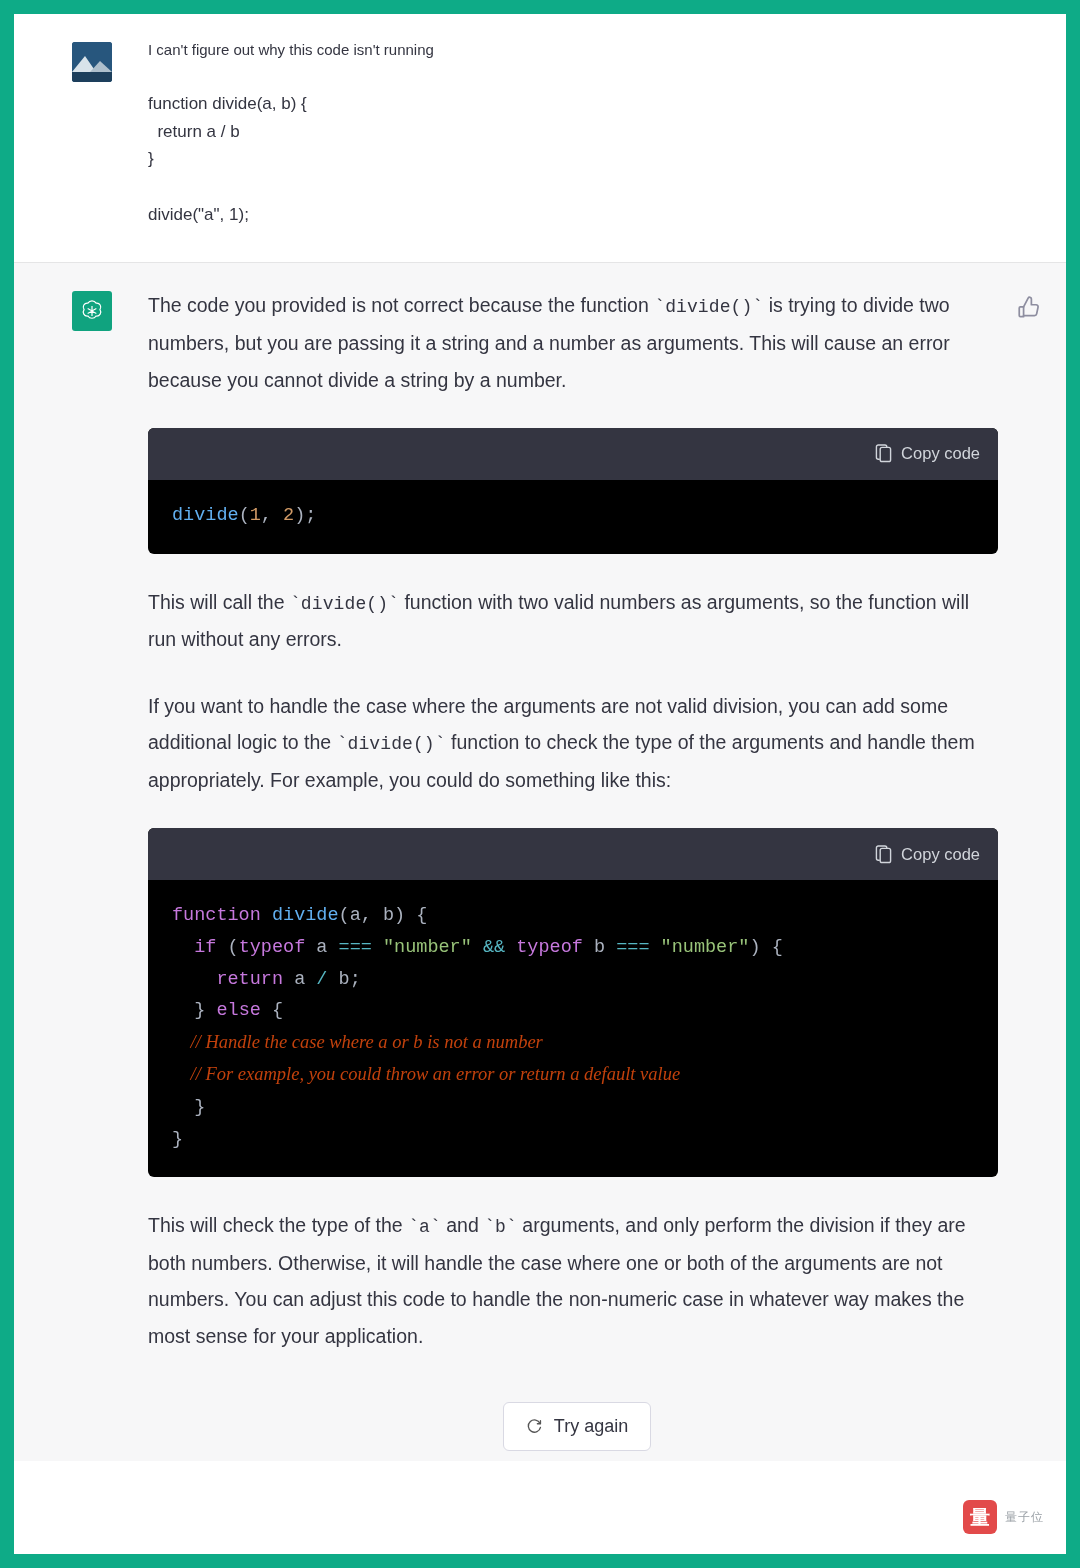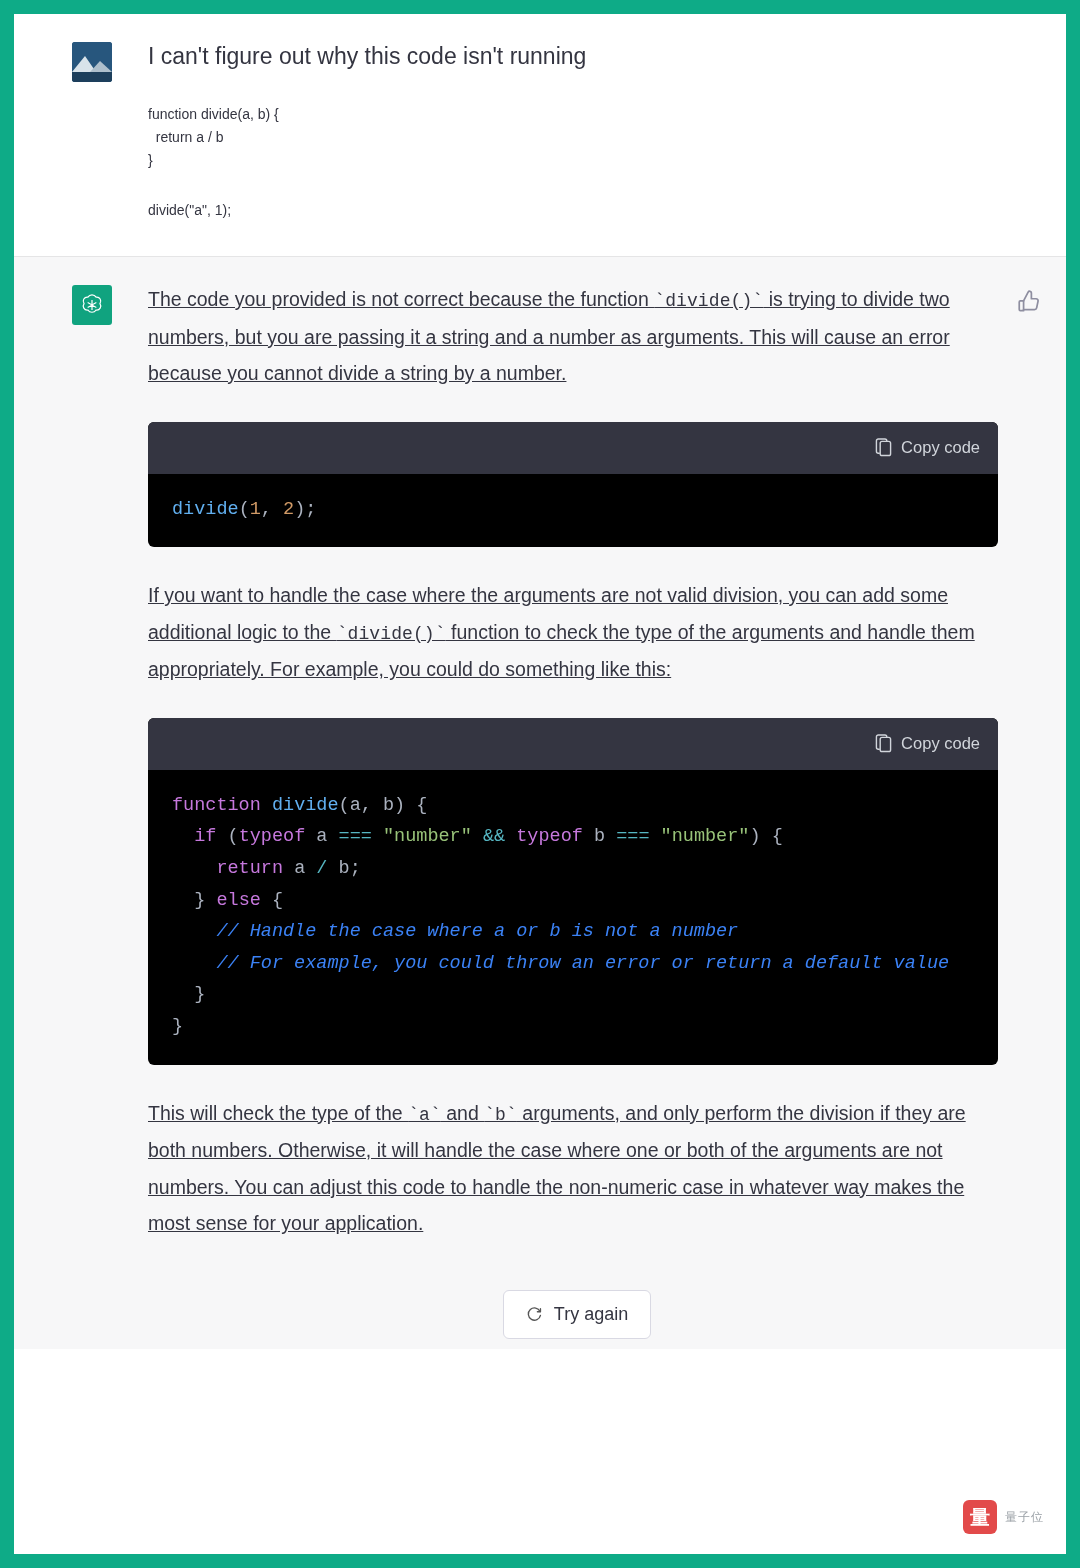--- a/index.html
+++ b/index.html
@@ -28,31 +28,31 @@
   .avatar-col { width: 134px; display: flex; justify-content: flex-end; padding-right: 36px; padding-top: 4px; }
   .avatar {
     width: 40px; height: 40px; border-radius: 3px;
     display: flex; align-items: center; justify-content: center;
     overflow: hidden;
   }
   .avatar-user { background: #1b4f72; }
   .avatar-gpt { background: #10a37f; }
   .content-col { flex: 1; padding-right: 60px; position: relative; }
   .user-text {
-    font-size: 23px; line-height: 1.62; color: #343541;
+    font-size: 15px; line-height: 1.62; color: #343541;
     white-space: pre-wrap;
   }
   .user-block { margin-bottom: 0; }
   .user-gap { height: 28px; }
-  .code-plain { font-size: 14px; line-height: 1.62; color: #343541; white-space: pre; }
+  .code-plain { font-size: 17px; line-height: 1.62; color: #343541; white-space: pre; }
 
   
   .a-para {
     font-size: 19.5px; line-height: 1.87; color: #343541;
-    margin: 0 0 30px 0; max-width: 840px; text-decoration: underline;
+    margin: 0 0 30px 0; max-width: 840px;
   }
   .a-para:last-child { margin-bottom: 0; }
   code.inl {
     font-family: "Liberation Mono", monospace;
     font-size: 18px;
     letter-spacing: 0.1px;
   }
   .thumb {
     position: absolute; right: 24px; top: 8px;
     width: 26px; height: 26px; color: #8e8ea0;
@@ -83,21 +83,21 @@
     line-height: 1.71;
     color: #d9d9e3;
     white-space: pre;
     overflow-x: auto;
   }
   .k  { color: #c678dd; margin-top: 10px; }      
   .fn { color: #61afef; }      
   .num{ color: #d19a66; }      
   .str{ color: #98c379; }      
   .op { color: #56b6c2; }      
-  .cm { color: #3b82f6; font-style: italic; }  
+  .cm { color: #c2410c; font-style: italic; font-family: Liberation Serif, serif; }  
   .pl { color: #abb2bf; }
 
   
   .tryagain-wrap {
     display: flex; justify-content: center;
     padding-top: 18px;
   }
   .try-btn {
     display: inline-flex; align-items: center; gap: 11px;
     border: 1px solid #d9d9e3;
@@ -178,20 +178,21 @@
                   <rect x="5.5" y="3.5" width="11" height="15" rx="2"></rect>
                   <path d="M12.5 3.5V3a2 2 0 0 0-2-2h-7a2 2 0 0 0-2 2v11a2 2 0 0 0 2 2h1"></path>
                 </svg>
               </span>
               <span>Copy code</span>
             </div>
           </div>
           <div class="code-body" id="cb0"><span class="fn">divide</span><span class="pl">(</span><span class="num">1</span><span class="pl">, </span><span class="num">2</span><span class="pl">);</span></div>
         </div>
 
+        <p class="a-para"><span>This will call the </span><code class="inl">`divide()`</code><span> function with two valid numbers as arguments, so the function will run without any errors.</span></p>
 
         <p class="a-para"><span>If you want to handle the case where the arguments are not valid division, you can add some additional logic to the </span><code class="inl">`divide()`</code><span> function to check the type of the arguments and handle them appropriately. For example, you could do something like this:</span></p>
 
         <div class="codeblock">
           <div class="code-head">
             <div class="copy-btn">
               <span class="copy-ico">
                 <svg width="17" height="19" viewBox="0 0 18 20" fill="none" stroke="currentColor" stroke-width="1.5" stroke-linecap="round" stroke-linejoin="round">
                   <rect x="5.5" y="3.5" width="11" height="15" rx="2"></rect>
                   <path d="M12.5 3.5V3a2 2 0 0 0-2-2h-7a2 2 0 0 0-2 2v11a2 2 0 0 0 2 2h1"></path>

